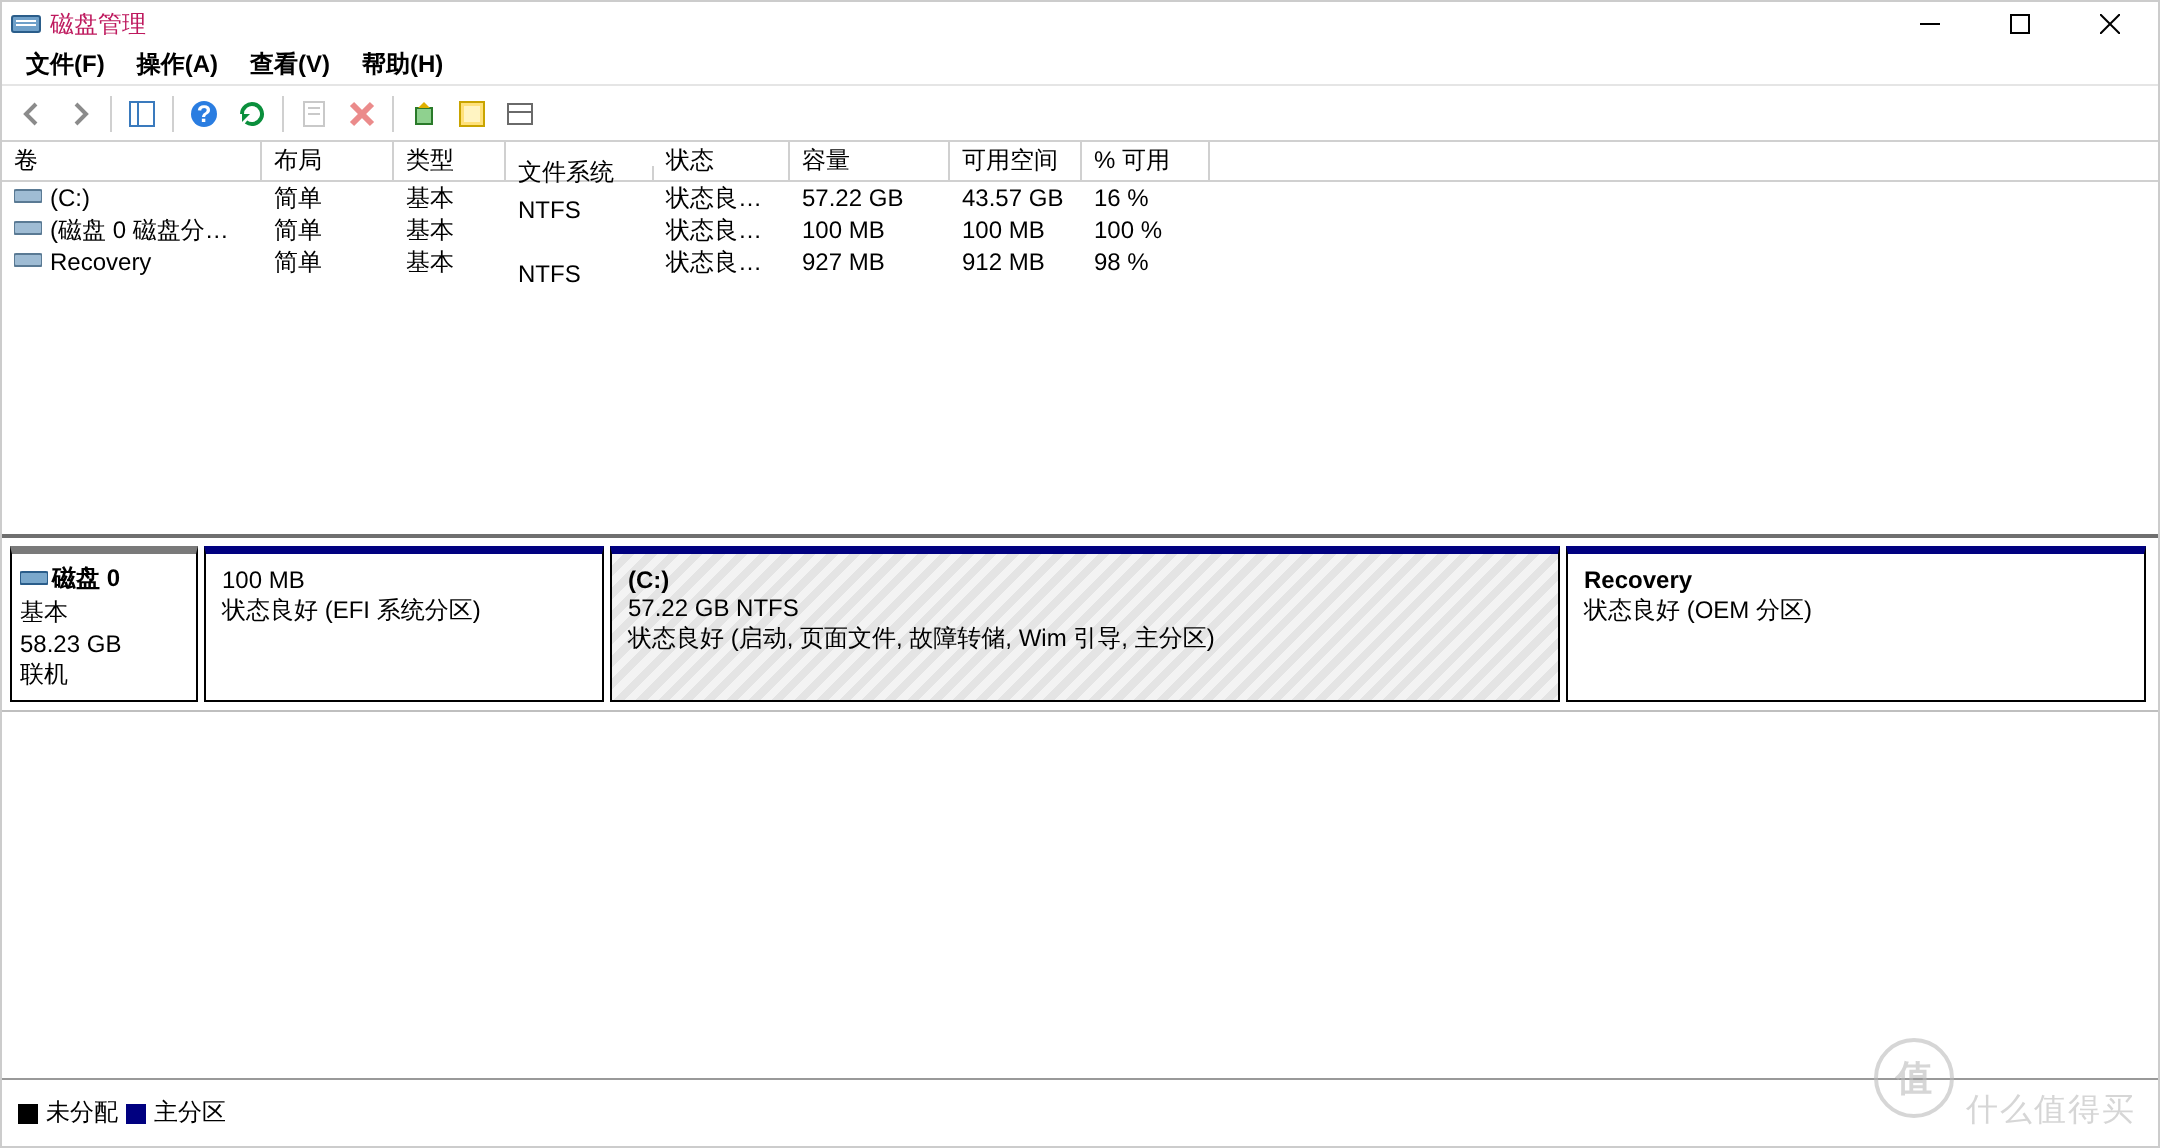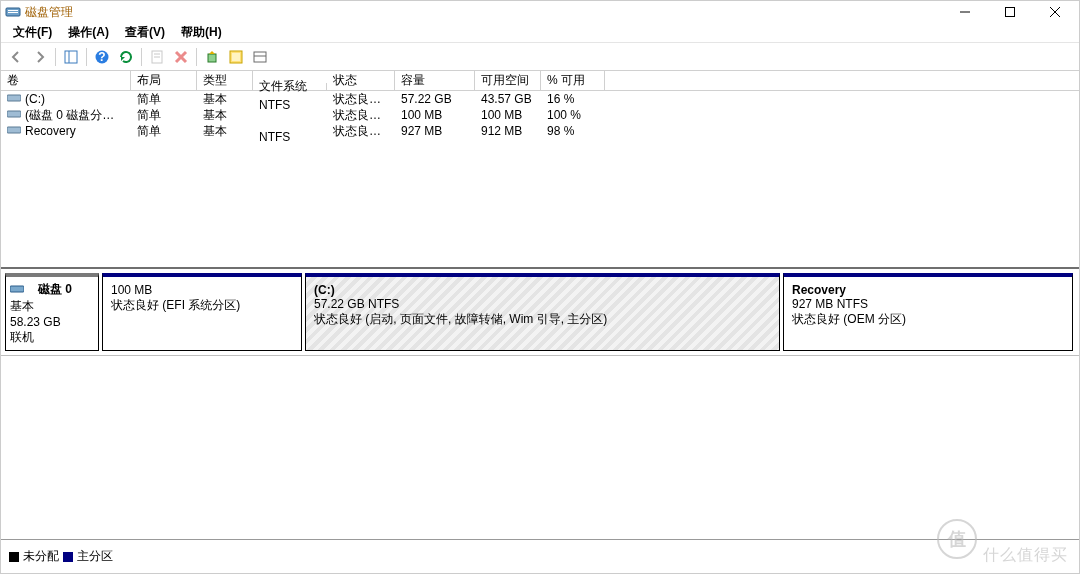--- a/index.html
+++ b/index.html
@@ -1,21 +1,21 @@
 <!DOCTYPE html>
 <html><head>
 <meta charset="utf-8">
 <style>
 * { margin: 0; padding: 0; box-sizing: border-box; font-family: "Microsoft YaHei", "Segoe UI", Tahoma, sans-serif; font-size: 12px; }
 body { background: #fff; width: 1080px; height: 574px; overflow: hidden; display: flex; flex-direction: column; border: 1px solid #ccc; }
 
 
 .titlebar { height: 22px; display: flex; align-items: center; padding: 0 2px; background: #fff; }
 .titlebar .app-icon { width: 16px; height: 16px; margin: 0 4px 0 2px; display: inline-flex; align-items: center; justify-content: center; }
-.titlebar .title { flex: 1; font-size: 12px; color: #a16207; }
+.titlebar .title { flex: 1; font-size: 12px; color: #be185d; }
 .win-controls { display: flex; }
 .win-btn { width: 45px; height: 22px; display: flex; align-items: center; justify-content: center; color: #000; }
 .win-btn svg { width: 10px; height: 10px; }
 
 
 .menubar { height: 20px; display: flex; align-items: center; padding: 0 4px; border-bottom: 1px solid #e5e5e5; }
 .menubar .menu-item { padding: 2px 8px; font-size: 12px; cursor: default; font-weight: bold; }
 
 
 .toolbar { height: 28px; display: flex; align-items: center; padding: 2px 4px; gap: 2px; border-bottom: 1px solid #d0d0d0; background: #fff; }
@@ -38,21 +38,21 @@
 .w-typ { width: 56px; }
 .w-fs  { width: 74px; margin-top: 12px; }
 .w-sta { width: 68px; }
 .w-cap { width: 80px; }
 .w-fre { width: 66px; }
 .w-pct { width: 64px; }
 
 
 .gview { flex: 0 0 85px; display: flex; border-bottom: 1px solid #bfbfbf; padding: 4px 6px 4px 4px; background: #fff; }
 .disk-info { width: 94px; border: 1px solid #000; border-top: 4px solid #7a7a7a; padding: 4px 4px; display: flex; flex-direction: column; background: #fff; }
-.disk-info .di-title { font-weight: bold; display: flex; align-items: center; gap: 14px; }
+.disk-info .di-title { font-weight: bold; display: flex; align-items: center; gap: 2px; }
 .disk-info .di-line { font-size: 12px; }
 .parts { flex: 1; display: flex; gap: 3px; margin-left: 3px; }
 .part { border: 1px solid #000; border-top: 4px solid #000080; padding: 6px 8px 4px 8px; display: flex; flex-direction: column; background: #fff; font-size: 12px; }
 .part.hatched { background: repeating-linear-gradient(135deg, #f3f3f3 0 4px, #e4e4e4 4px 8px); }
 .part .p-title { font-weight: bold; }
 .part .p-line { font-size: 12px; }
 
 
 .blank { flex: 1; background: #fff; }
 
@@ -247,21 +247,20 @@
         <div class="p-line">100 MB</div>
         <div class="p-line">状态良好 (EFI 系统分区)</div>
       </div>
       <div class="part hatched" style="flex: 1 1 auto;">
         <div class="p-title">(C:)</div>
         <div class="p-line">57.22 GB NTFS</div>
         <div class="p-line">状态良好 (启动, 页面文件, 故障转储, Wim 引导, 主分区)</div>
       </div>
       <div class="part" style="flex: 0 0 290px;">
         <div class="p-title">Recovery</div>
-        <div class="p-line">927 MB NTFS</div>
         <div class="p-line">状态良好 (OEM 分区)</div>
       </div>
     </div>
 </div>
 
 <div class="blank"></div>
 
 <div class="legend">
   <span class="sw black"></span>
   <span>未分配</span>

